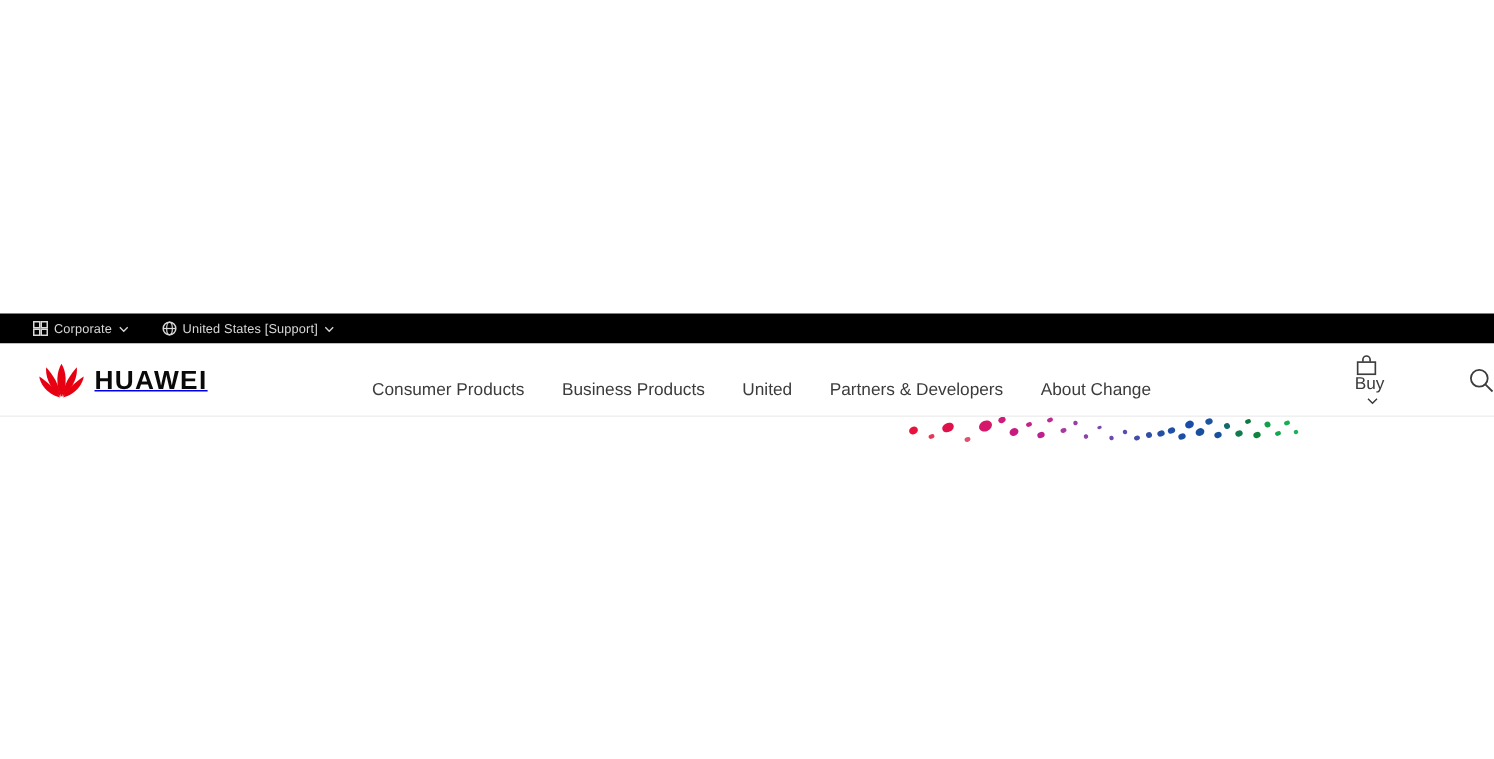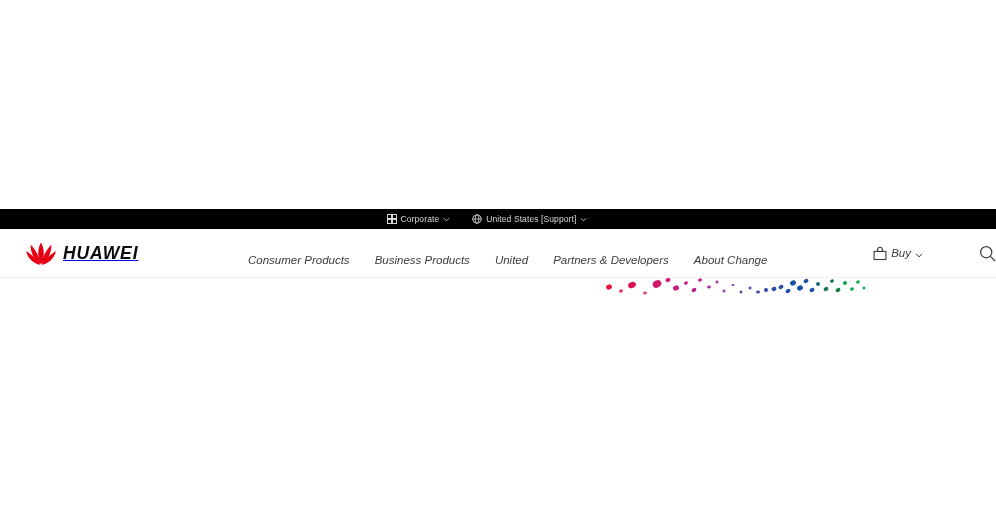--- a/index.html
+++ b/index.html
@@ -34,21 +34,21 @@
 
   
   .utility-bar {
     position: absolute;
     left: 0; top: 209px;
     width: 996px;
     height: 20px;
     background: #000000;
     display: flex;
     align-items: center;
-    justify-content: center;
+    justify-content: flex-start;
     box-sizing: border-box;
     padding-right: 44px;
   }
   .utility-item {
     display: flex;
     align-items: center;
     color: #d8d8d8;
     font-size: 8.5px;
     line-height: 1;
     margin-left: 22px;
@@ -73,21 +73,20 @@
 
   
   .main-header {
     position: absolute;
     left: 0; top: 229px;
     width: 996px;
     height: 49px;
     background: #ffffff;
     border-bottom: 1px solid #f0f0f0;
     box-sizing: border-box;
-    font-style: italic;
   }
 
   
   .brand {
     position: absolute;
     left: 26px;
     top: 0;
     height: 49px;
     display: flex;
     align-items: center;
@@ -136,20 +135,21 @@
     display: flex;
     align-items: center;
   }
   .buy-control {
     display: flex;
     align-items: center;
     color: #3c3c3c;
     font-size: 11.5px;
     cursor: pointer;
     line-height: 1;
+    flex-direction: column;
   }
   .bag-icon {
     width: 14px;
     height: 15px;
     margin-right: 4px;
     display: block;
   }
   .buy-caret {
     width: 8px;
     height: 8px;

